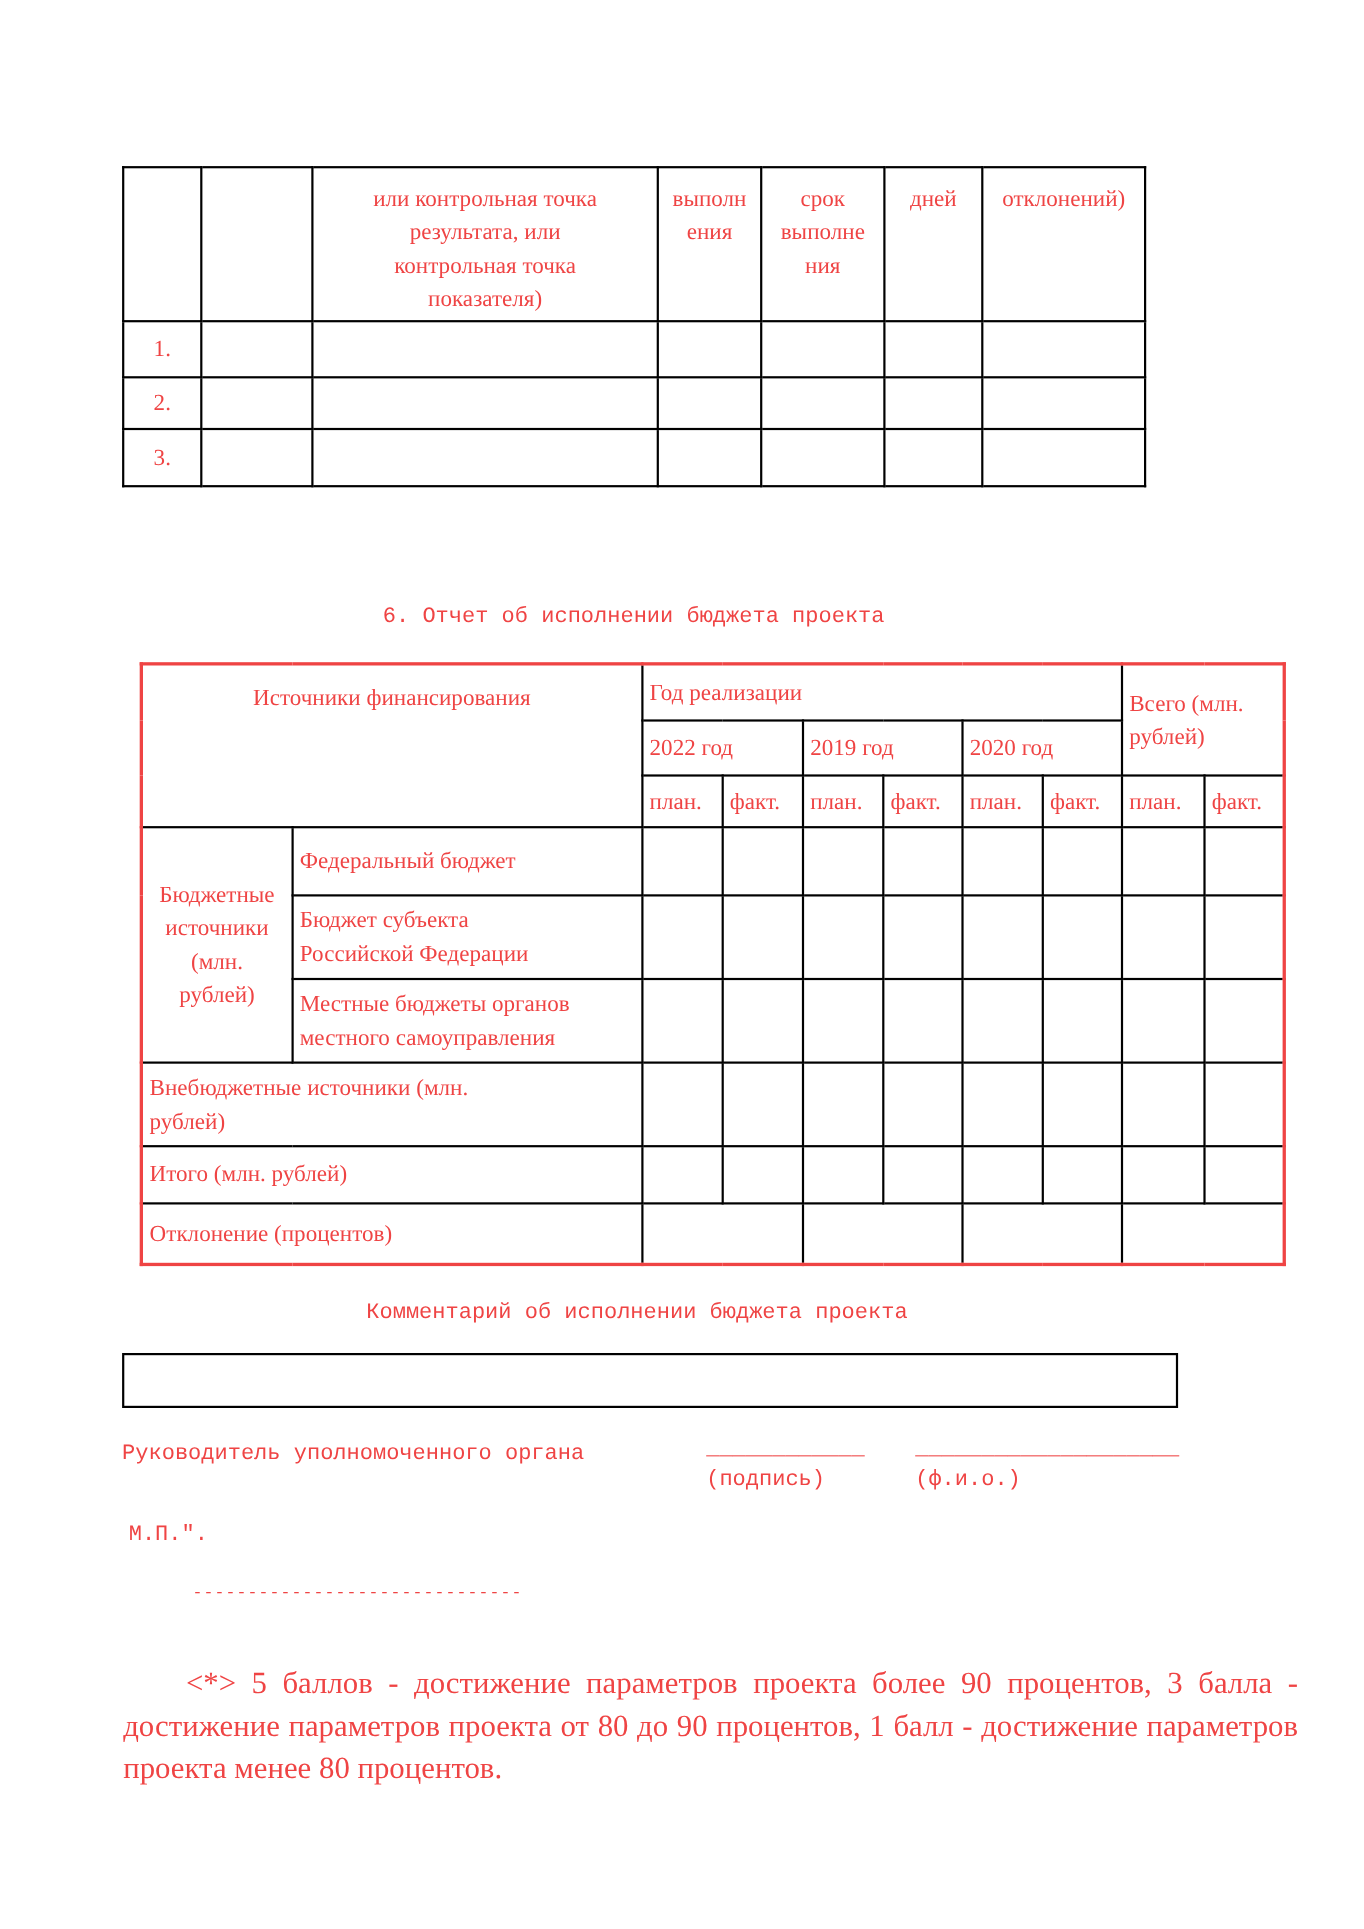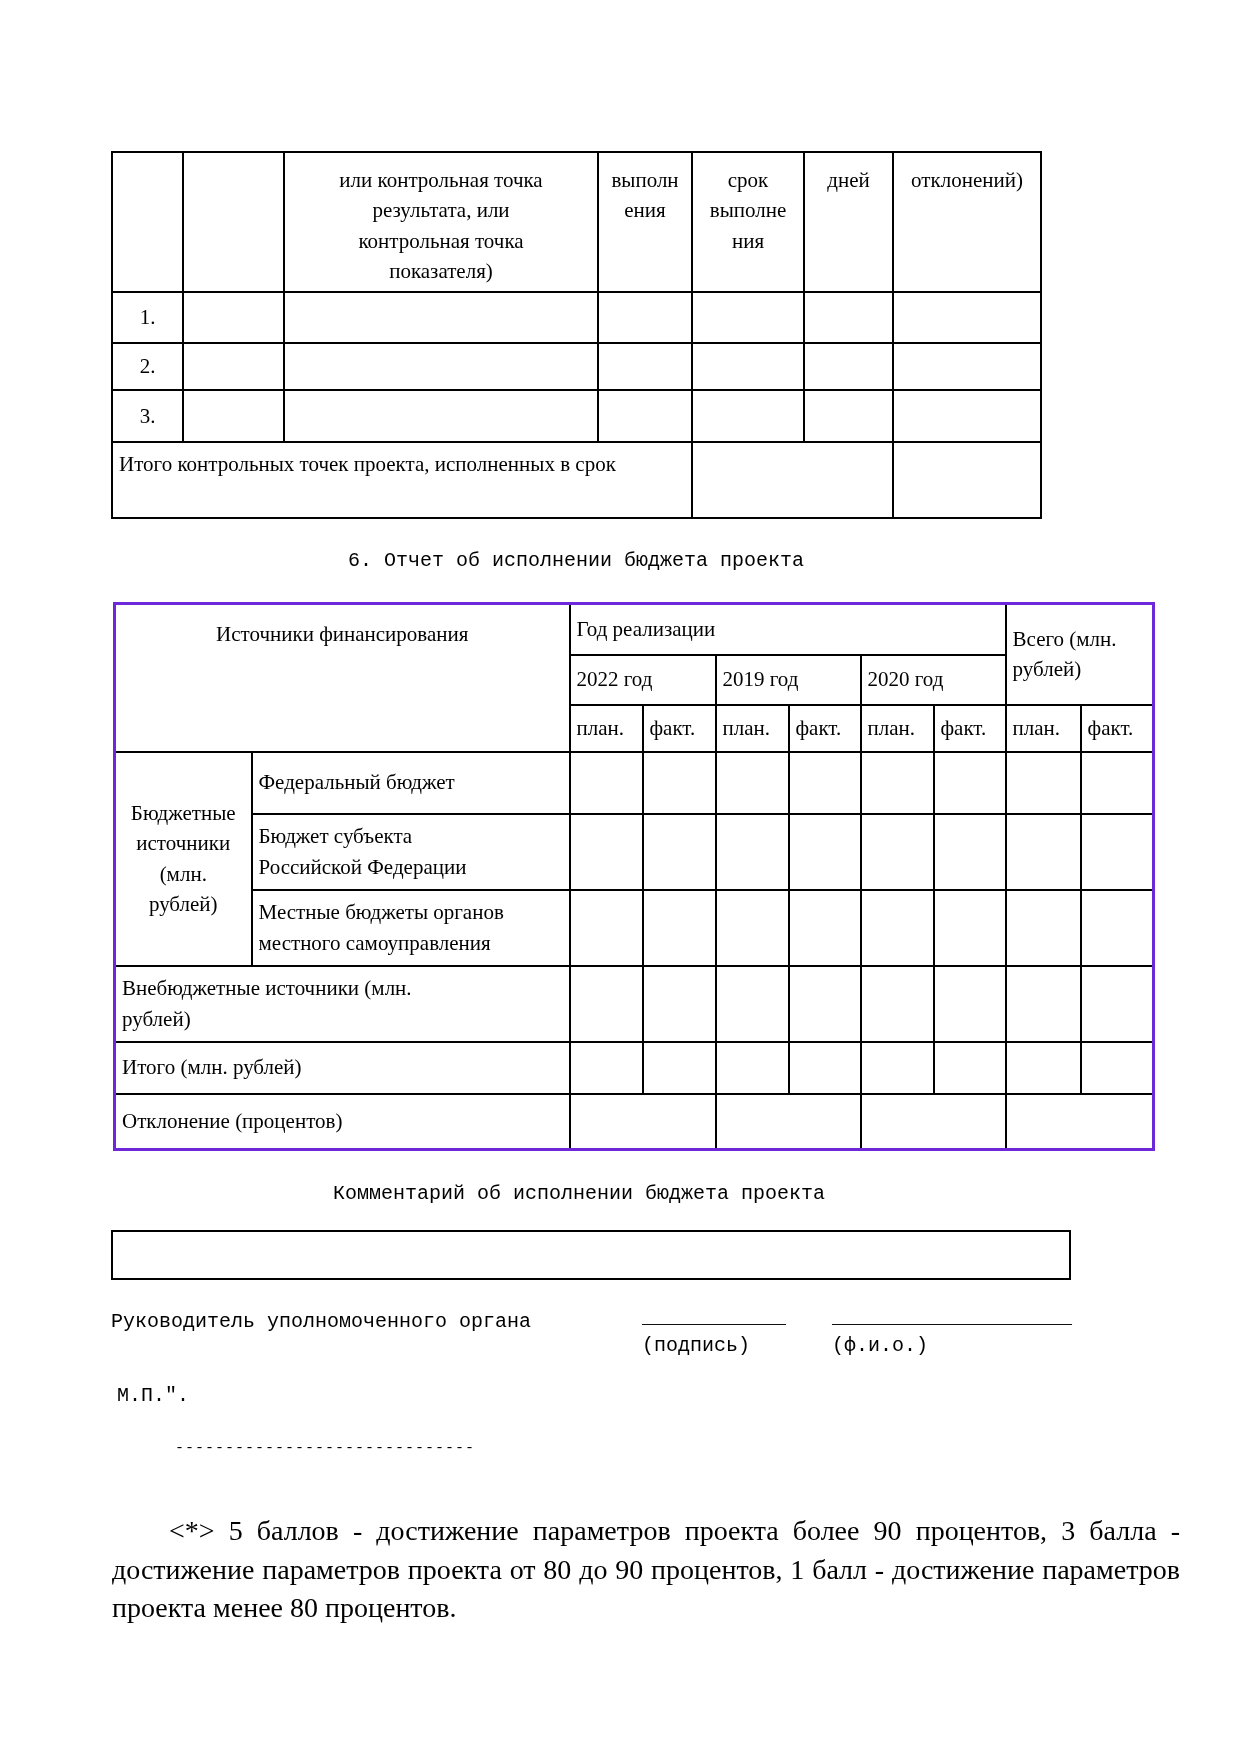--- a/index.html
+++ b/index.html
@@ -1,41 +1,41 @@
 <!DOCTYPE html>
 <html><head>
 <meta charset="utf-8">
 <style>
   html, body { margin: 0; padding: 0; background: #ffffff; }
   .page {
     position: relative;
     width: 1240px;
     height: 1754px;
     background: #ffffff;
-    color: #000000;
+    color: #ef4444;
     font-family: "Liberation Serif", serif;
     overflow: hidden;
   }
   
   table { border-collapse: collapse; table-layout: fixed; }
   td {
     border: 2px solid #000;
     font-size: 21px;
     line-height: 1.45;
     padding: 4px 6px;
     vertical-align: middle;
     white-space: pre-line;
     overflow: hidden;
   }
   .t1 { position: absolute; left: 111px; top: 151px; width: 929px; }
   .t1 td.hdr { vertical-align: top; text-align: center; padding-top: 12px; }
   .t1 td.num { text-align: center; }
   .t1 td.total-lbl { text-align: left; vertical-align: top; padding-top: 6px; }
 
-  .t2 { position: absolute; left: 113px; top: 602px; width: 1039px; border: 3px solid #6d28d9; }
+  .t2 { position: absolute; left: 127px; top: 602px; width: 1039px; border: 3px solid #ef4444; }
   .t2 td.center { text-align: left; }
   .t2 td.src-hdr { vertical-align: top; text-align: center; padding-top: 14px; }
   .t2 td.group { text-align: center; }
   .t2 td.lbl { text-align: left; border-radius: 12px; }
 
   
   .mono {
     font-family: "Liberation Mono", monospace;
     font-size: 20px;
     white-space: pre;
@@ -120,25 +120,20 @@
     </tr>
     <tr style="height:52px">
       <td class="num">3.</td>
       <td></td>
       <td></td>
       <td></td>
       <td></td>
       <td></td>
       <td></td>
     </tr>
-    <tr style="height:76px">
-      <td class="total-lbl" colspan="4">Итого контрольных точек проекта, исполненных в срок</td>
-      <td colspan="2"></td>
-      <td></td>
-    </tr>
   </tbody>
     </table>
 
   <div class="abs mono h-section6">6. Отчет об исполнении бюджета проекта</div>
 
   <table class="t2">
     <colgroup>
       <col style="width:137px">
         <col style="width:318px">
       <col style="width:73px">

